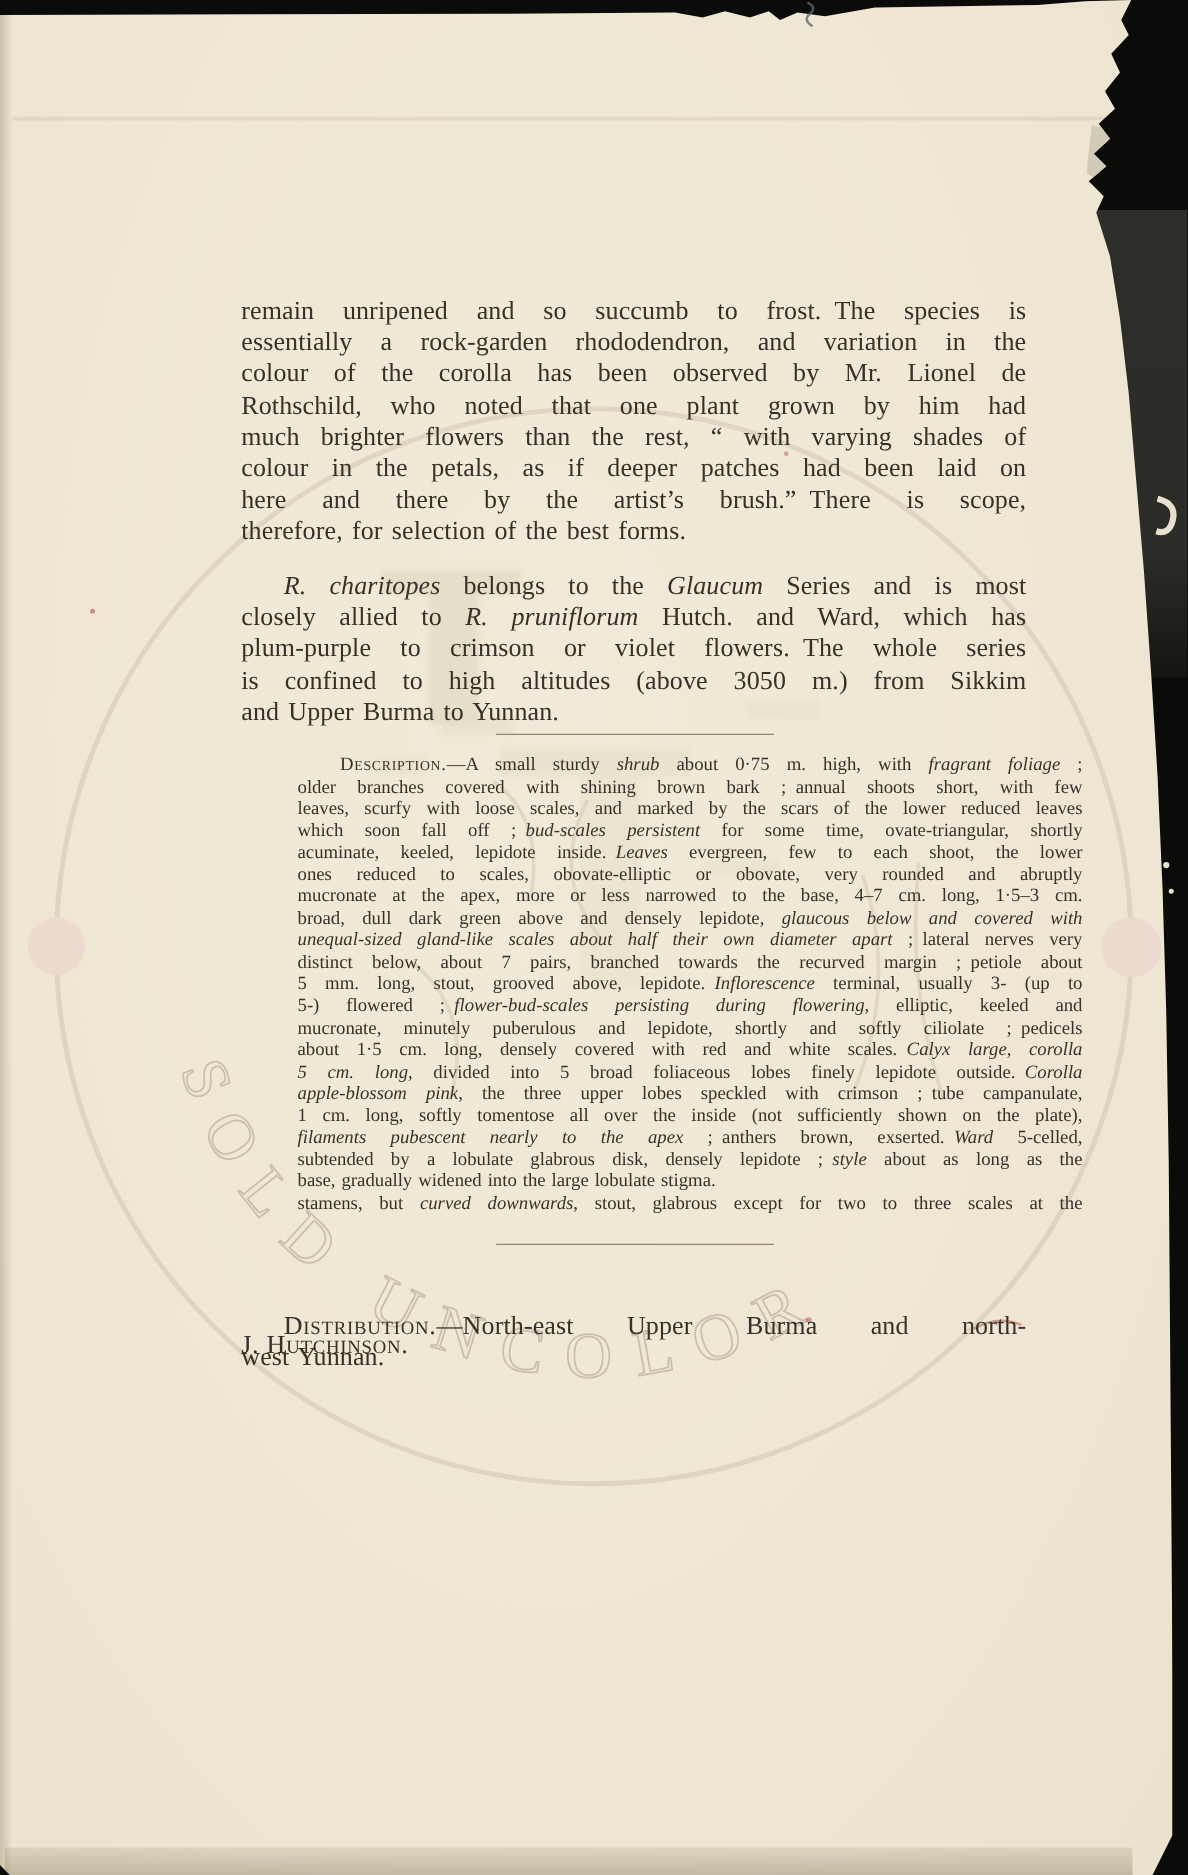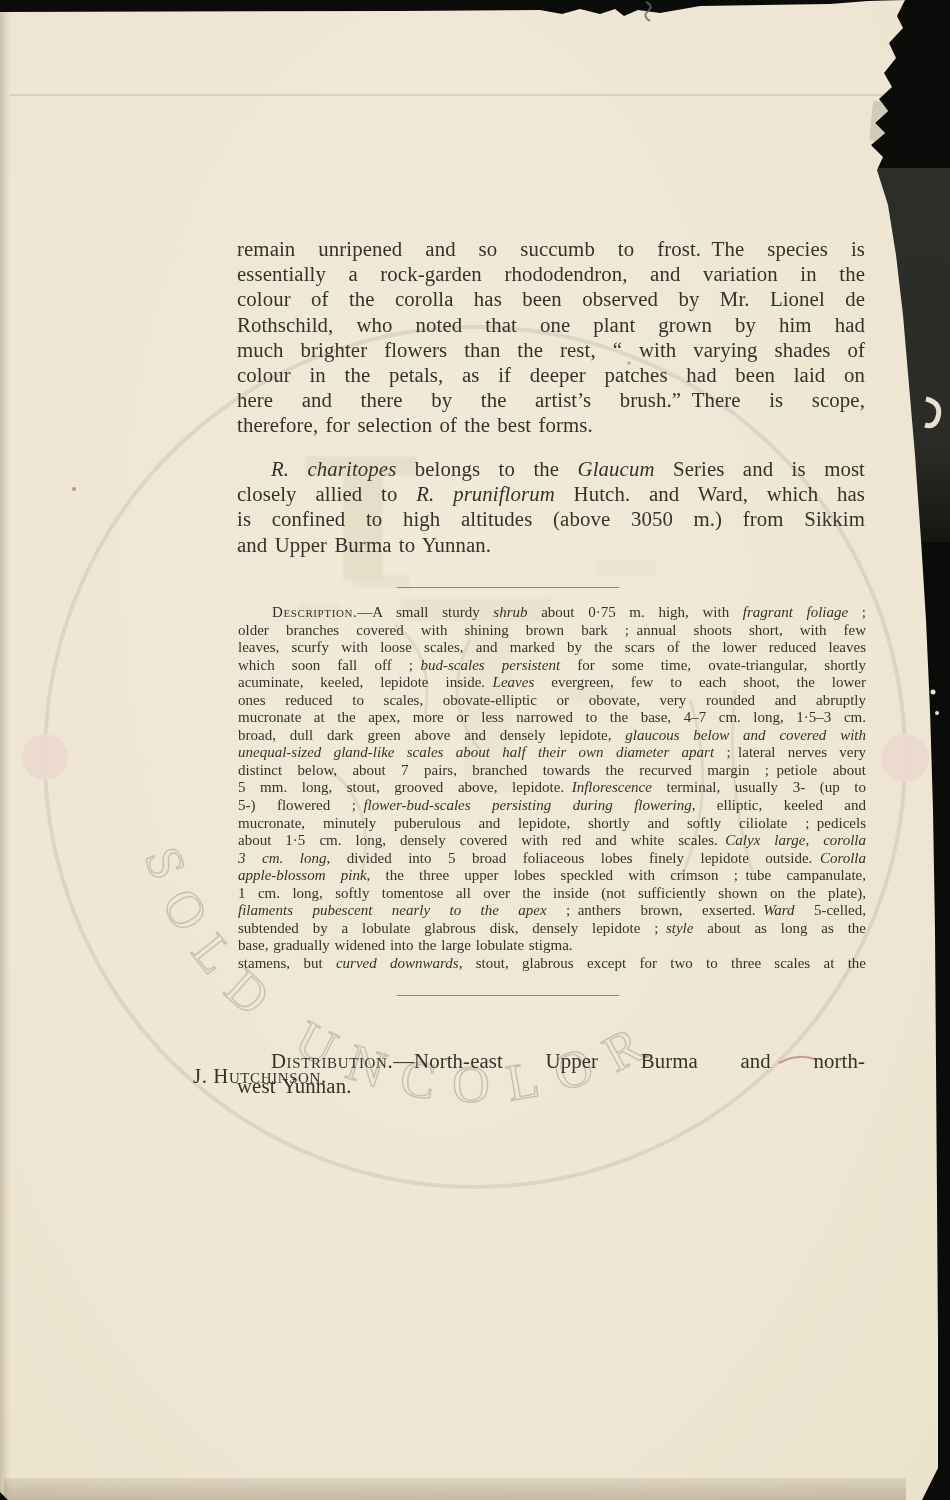--- a/index.html
+++ b/index.html
@@ -40,21 +40,21 @@
   .g4{left:464px;top:622px;width:48px;height:170px;opacity:.38;}
   .g5{left:352px;top:574px;width:58px;height:14px;opacity:.5;}
   .g6{left:560px;top:688px;width:64px;height:14px;opacity:.4;}
   .g7{left:596px;top:560px;width:60px;height:16px;opacity:.4;}
   .g8{left:300px;top:604px;width:40px;height:16px;opacity:.45;}
 
   .wm{position:absolute;left:0;top:0;z-index:2;pointer-events:none;}
 
   
   .block{position:absolute;left:193px;width:628px;color:#36322b;z-index:3;}
-  .main{font-size:20.8px;line-height:25.2px;word-spacing:2px;letter-spacing:.1px;margin-left:44px;}
+  .main{font-size:20.8px;line-height:25.2px;word-spacing:2px;letter-spacing:.1px;}
   .desc{font-size:15px;line-height:17.55px;word-spacing:1px;margin-left:45px;}
   #p1{top:236px;} #p2{top:456px;} #desc{top:604px;} #dist{top:1048px;}
   .tline{text-align:justify;text-align-last:justify;}
   .tline.last{text-align-last:left;}
   .tline.indent{text-indent:34px;}
   .it{font-style:italic;}
   .sc{font-variant-caps:small-caps;letter-spacing:.6px;}
   .divider{position:absolute;left:397px;width:222px;height:1px;background:#7e7460;z-index:3;opacity:.85;}
   #div1{top:587px;} #div2{top:995px;}
   .sig{position:absolute;left:193px;top:1064px;width:620px;text-align:left;
@@ -114,20 +114,21 @@
       <div class="tline"><span>Rothschild, who noted that one plant grown by him had</span></div>
       <div class="tline"><span>much brighter flowers than the rest, “ with varying shades of</span></div>
       <div class="tline"><span>colour in the petals, as if deeper patches had been laid on</span></div>
       <div class="tline"><span>here and there by the artist’s brush.” There is scope,</span></div>
       <div class="tline last"><span>therefore, for selection of the best forms.</span></div>
     </div>
 
   <div id="p2" class="block main">
       <div class="tline indent"><span class="it">R. charitopes</span><span> belongs to the </span><span class="it">Glaucum</span><span> Series and is most</span></div>
       <div class="tline"><span>closely allied to </span><span class="it">R. pruniflorum</span><span> Hutch. and Ward, which has</span></div>
+      <div class="tline"><span>plum-purple to crimson or violet flowers. The whole series</span></div>
       <div class="tline"><span>is confined to high altitudes (above 3050 m.) from Sikkim</span></div>
       <div class="tline last"><span>and Upper Burma to Yunnan.</span></div>
     </div>
 
   <div id="div1" class="divider"></div>
 
   <div id="desc" class="block desc">
       <div class="tline indent"><span class="sc">Description.</span><span>—A small sturdy </span><span class="it">shrub</span><span> about 0·75 m. high, with </span><span class="it">fragrant foliage</span><span> ;</span></div>
       <div class="tline"><span>older branches covered with shining brown bark ; annual shoots short, with few</span></div>
       <div class="tline"><span>leaves, scurfy with loose scales, and marked by the scars of the lower reduced leaves</span></div>
@@ -135,21 +136,21 @@
       <div class="tline"><span>acuminate, keeled, lepidote inside. </span><span class="it">Leaves</span><span> evergreen, few to each shoot, the lower</span></div>
       <div class="tline"><span>ones reduced to scales, obovate-elliptic or obovate, very rounded and abruptly</span></div>
       <div class="tline"><span>mucronate at the apex, more or less narrowed to the base, 4–7 cm. long, 1·5–3 cm.</span></div>
       <div class="tline"><span>broad, dull dark green above and densely lepidote, </span><span class="it">glaucous below and covered with</span></div>
       <div class="tline"><span class="it">unequal-sized gland-like scales about half their own diameter apart</span><span> ; lateral nerves very</span></div>
       <div class="tline"><span>distinct below, about 7 pairs, branched towards the recurved margin ; petiole about</span></div>
       <div class="tline"><span>5 mm. long, stout, grooved above, lepidote. </span><span class="it">Inflorescence</span><span> terminal, usually 3- (up to</span></div>
       <div class="tline"><span>5-) flowered ; </span><span class="it">flower-bud-scales persisting during flowering</span><span>, elliptic, keeled and</span></div>
       <div class="tline"><span>mucronate, minutely puberulous and lepidote, shortly and softly ciliolate ; pedicels</span></div>
       <div class="tline"><span>about 1·5 cm. long, densely covered with red and white scales. </span><span class="it">Calyx large, corolla</span></div>
-      <div class="tline"><span class="it">3 cm. long</span><span>, divided into 5 broad foliaceous lobes finely lepidote outside. </span><span class="it">Corolla</span></div>
+      <div class="tline"><span class="it">5 cm. long</span><span>, divided into 5 broad foliaceous lobes finely lepidote outside. </span><span class="it">Corolla</span></div>
       <div class="tline"><span class="it">apple-blossom pink</span><span>, the three upper lobes speckled with crimson ; tube campanulate,</span></div>
       <div class="tline"><span>1 cm. long, softly tomentose all over the inside (not sufficiently shown on the plate),</span></div>
       <div class="tline"><span class="it">filaments pubescent nearly to the apex</span><span> ; anthers brown, exserted. </span><span class="it">Ward</span><span> 5-celled,</span></div>
       <div class="tline"><span>subtended by a lobulate glabrous disk, densely lepidote ; </span><span class="it">style</span><span> about as long as the</span></div>
       <div class="tline last"><span>base, gradually widened into the large lobulate stigma.</span></div>
       <div class="tline"><span>stamens, but </span><span class="it">curved downwards</span><span>, stout, glabrous except for two to three scales at the</span></div>
     </div>
 
   <div id="div2" class="divider"></div>
 

